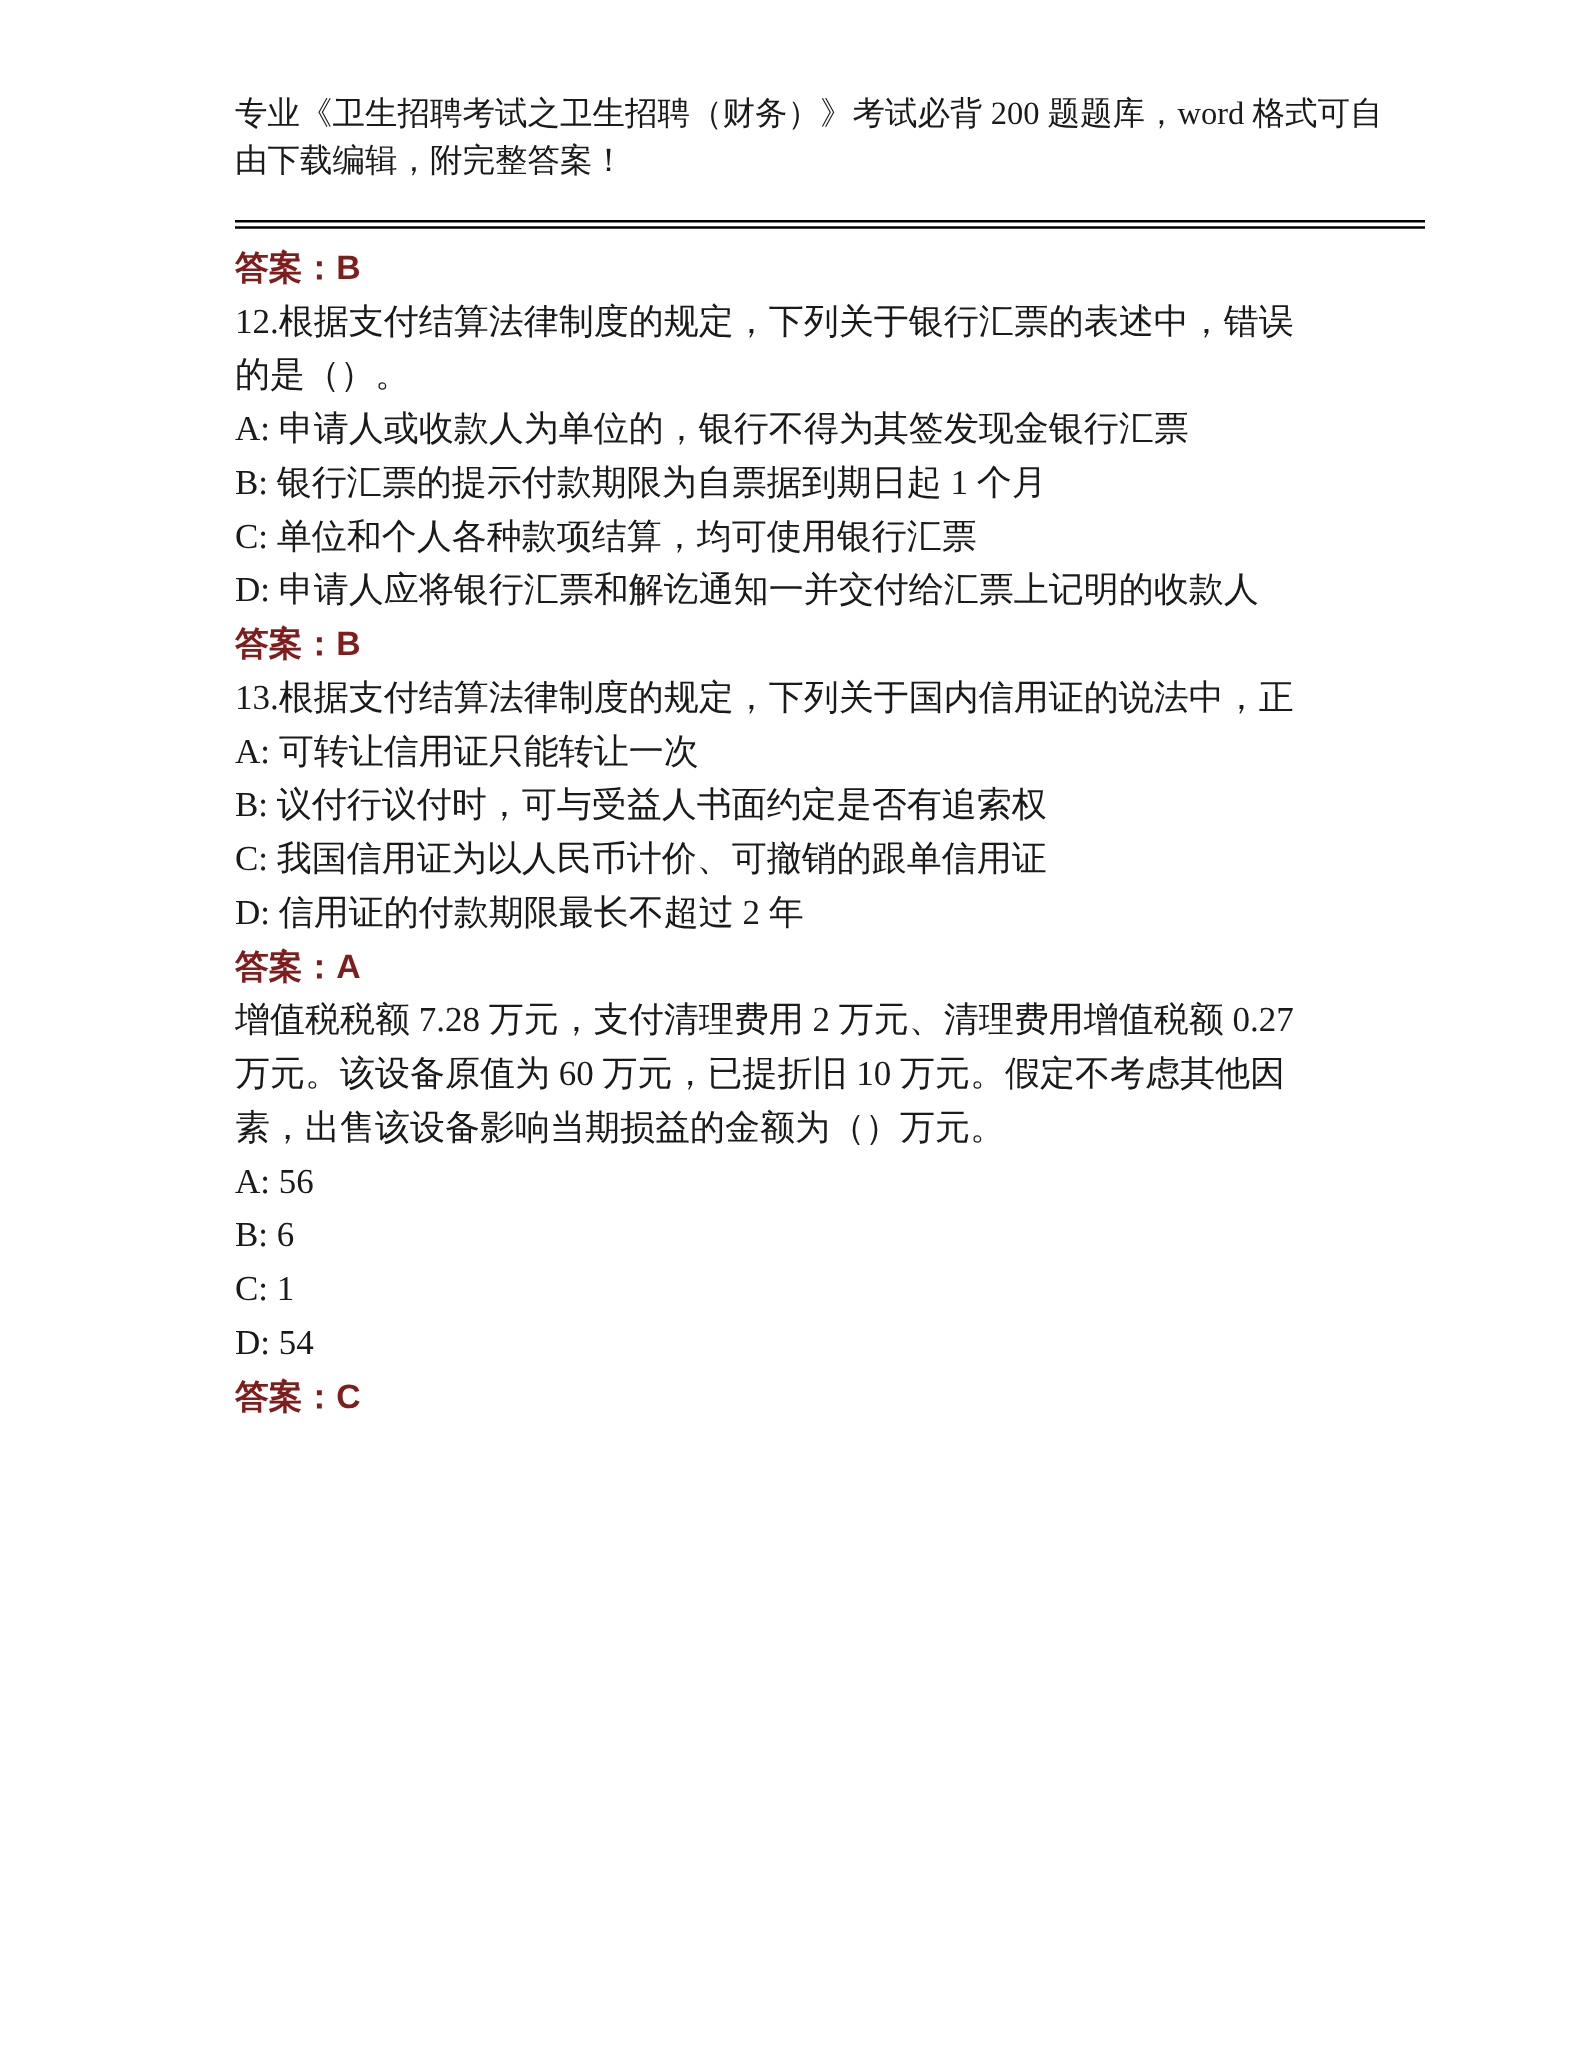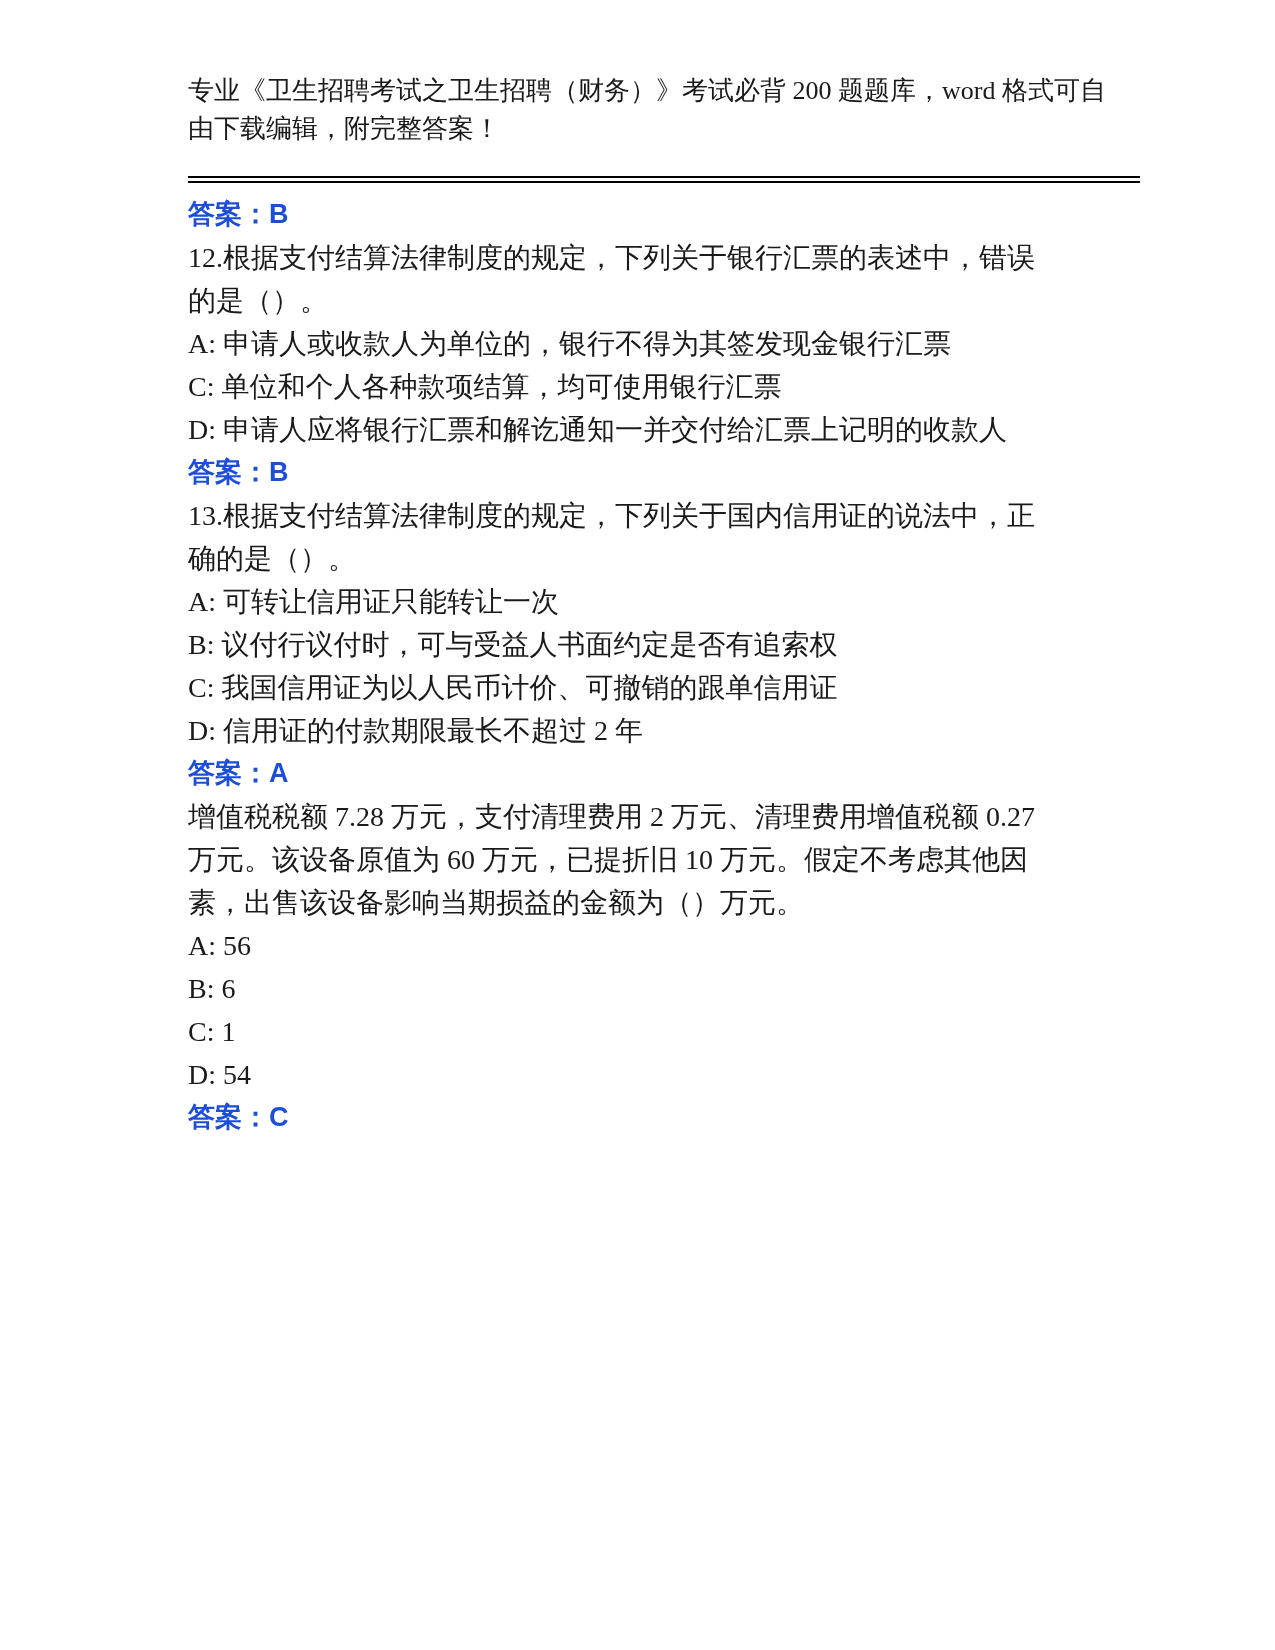--- a/index.html
+++ b/index.html
@@ -34,21 +34,21 @@
   .line {
     font-size: 28px;
     line-height: 43px;
     white-space: nowrap;
     color: #1a1a1a;
   }
   .answer {
     font-family: "Liberation Sans", "DejaVu Sans", sans-serif;
     font-weight: bold;
     font-size: 27px;
-    color: #1d4ed8;
+    color: #7f1d1d;
   }
   .qblock { }
 </style>
 </head>
 <body>
 
 <div class="page">
   <div class="content">
 
     <div class="header">
@@ -59,28 +59,28 @@
     <div class="rule"></div>
 
     <div class="body">
 
       <div class="line answer">答案：B</div>
 
       <div class="qblock">
         <div class="line">12.根据支付结算法律制度的规定，下列关于银行汇票的表述中，错误</div>
         <div class="line">的是（）。</div>
         <div class="line">A: 申请人或收款人为单位的，银行不得为其签发现金银行汇票</div>
+        <div class="line">B: 银行汇票的提示付款期限为自票据到期日起 1 个月</div>
         <div class="line">C: 单位和个人各种款项结算，均可使用银行汇票</div>
         <div class="line">D: 申请人应将银行汇票和解讫通知一并交付给汇票上记明的收款人</div>
         <div class="line answer">答案：B</div>
       </div>
 
       <div class="qblock">
         <div class="line">13.根据支付结算法律制度的规定，下列关于国内信用证的说法中，正</div>
-        <div class="line">确的是（）。</div>
         <div class="line">A: 可转让信用证只能转让一次</div>
         <div class="line">B: 议付行议付时，可与受益人书面约定是否有追索权</div>
         <div class="line">C: 我国信用证为以人民币计价、可撤销的跟单信用证</div>
         <div class="line">D: 信用证的付款期限最长不超过 2 年</div>
         <div class="line answer">答案：A</div>
       </div>
 
       <div class="qblock">
         <div class="line">增值税税额 7.28 万元，支付清理费用 2 万元、清理费用增值税额 0.27</div>
         <div class="line">万元。该设备原值为 60 万元，已提折旧 10 万元。假定不考虑其他因</div>

